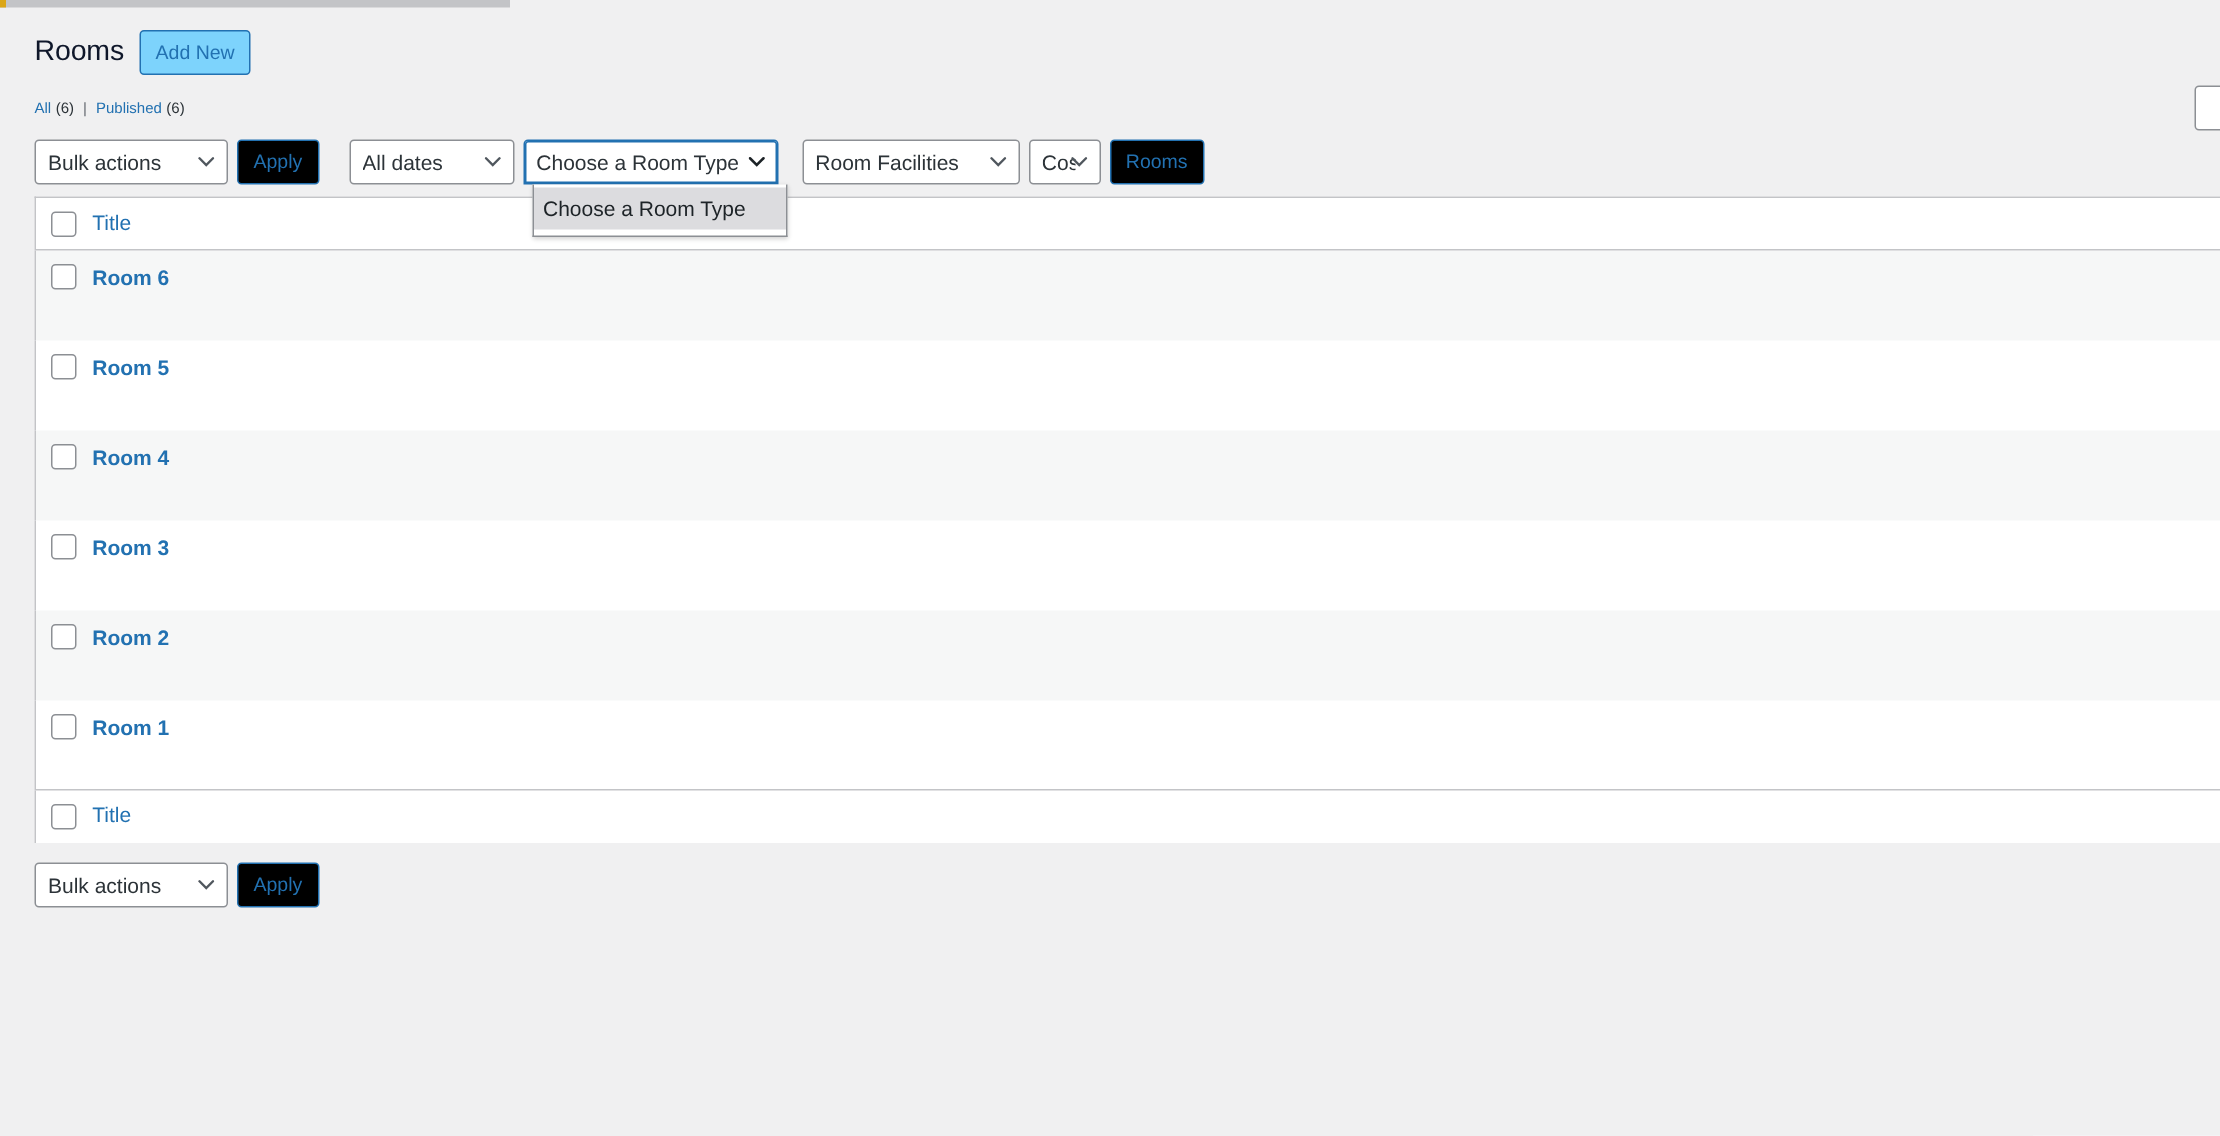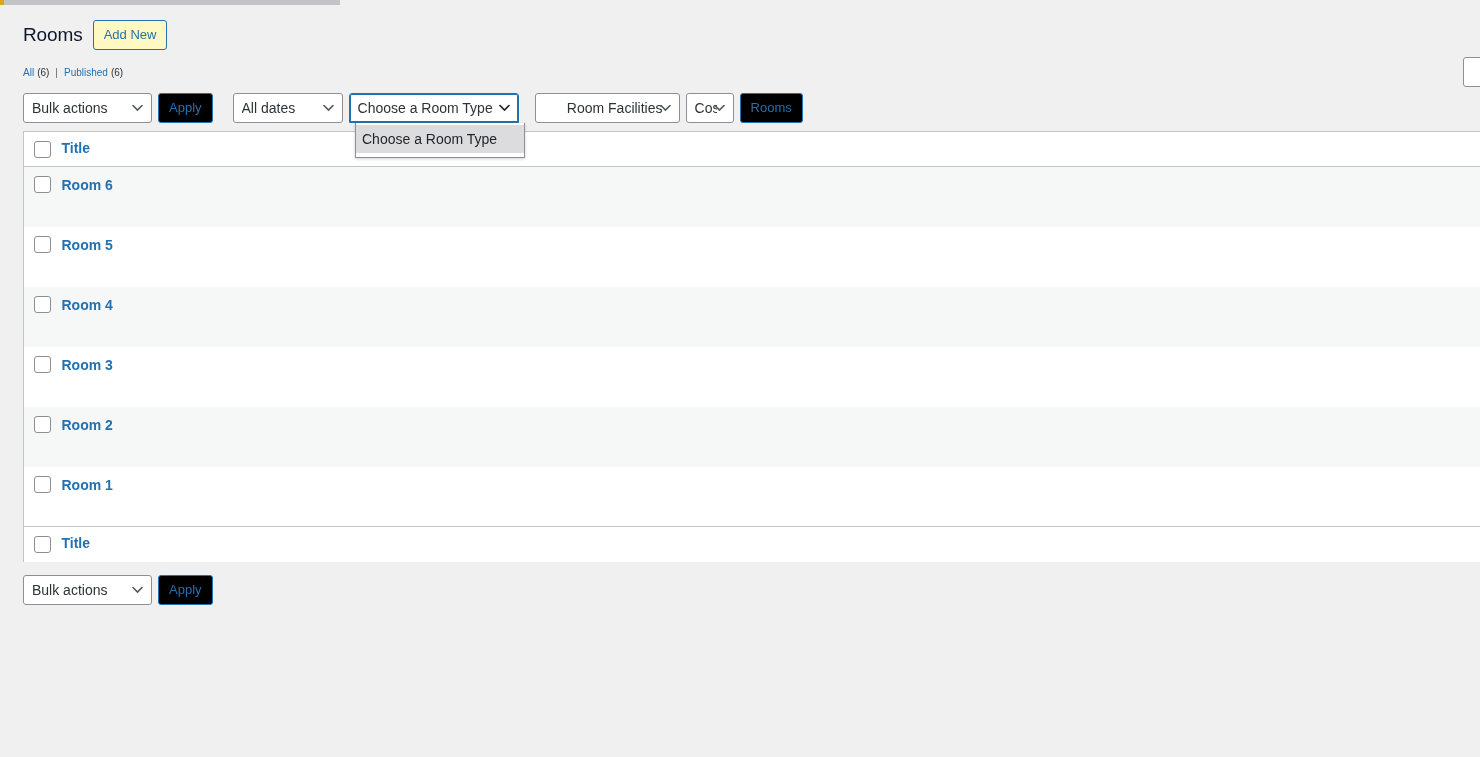--- a/index.html
+++ b/index.html
@@ -30,21 +30,21 @@
     display: flex; align-items: center; gap: 10px;
   }
   #page-title {
     font-size: 19px; font-weight: 400; color: #0f172a;
     line-height: 1.3; margin: 0; padding: 0;
     letter-spacing: -0.1px;
   }
   #add-new-btn {
     display: inline-block;
     font-size: 13px; line-height: 2.15;
-    color: #2271b1; background: #fef9c3;
+    color: #2271b1; background: #7dd3fc;
     border: 1px solid #2271b1; border-radius: 3px;
     padding: 0 10px; height: 30px; line-height: 28px;
     cursor: pointer; text-decoration: none; white-space: nowrap;
   }
 
   
   #status-links {
     position: absolute; left: 23px; top: 67px;
     font-size: 10px; color: #2c3338;
     display: flex; align-items: center; gap: 0;
@@ -156,21 +156,21 @@
 
   .wp-checkbox {
     -webkit-appearance: none; appearance: none;
     width: 17px; height: 17px;
     border: 1px solid #8c8f94; border-radius: 3px;
     background: #fff; margin: 0; cursor: pointer;
     display: block;
   }
   .col-title-link {
     color: #2271b1; text-decoration: none; cursor: pointer;
-    font-size: 14px; font-weight: 700;
+    font-size: 14px; font-weight: 400;
   }
   .row-title-link {
     color: #2271b1; text-decoration: none; cursor: pointer;
     font-size: 14px; font-weight: 600;
   }
 
   
   #tablenav-bottom {
     position: absolute; left: 23px; top: 575px;
     display: flex; align-items: center; gap: 0;
@@ -232,21 +232,21 @@
         <option>Choose a Room Type</option>
       </select>
       <span class="caret">
         <svg width="11" height="7" viewBox="0 0 11 7">
             <path d="M1 1l4.5 4.5L10 1" stroke="#1d2327" stroke-width="1.7" fill="none" stroke-linecap="round"></path>
           </svg>
       </span>
     </span>
 
     <span class="select-box">
-      <select class="wp-select" style="width:145px;text-align:right;">
+      <select class="wp-select" style="width:145px;">
         <option>Room Facilities</option>
       </select>
       <span class="caret">
         <svg width="11" height="7" viewBox="0 0 11 7">
             <path d="M1 1l4.5 4.5L10 1" stroke="#50575e" stroke-width="1.6" fill="none" stroke-linecap="round"></path>
           </svg>
       </span>
     </span>
 
     <span class="select-box">

